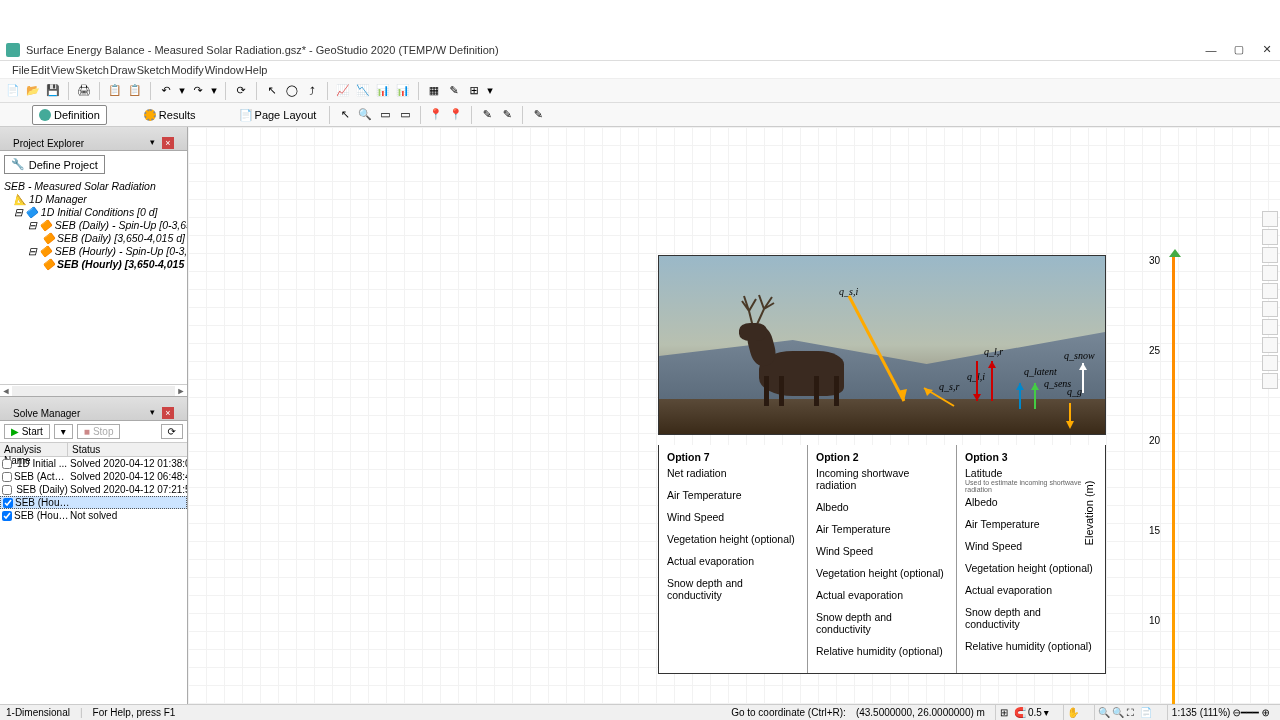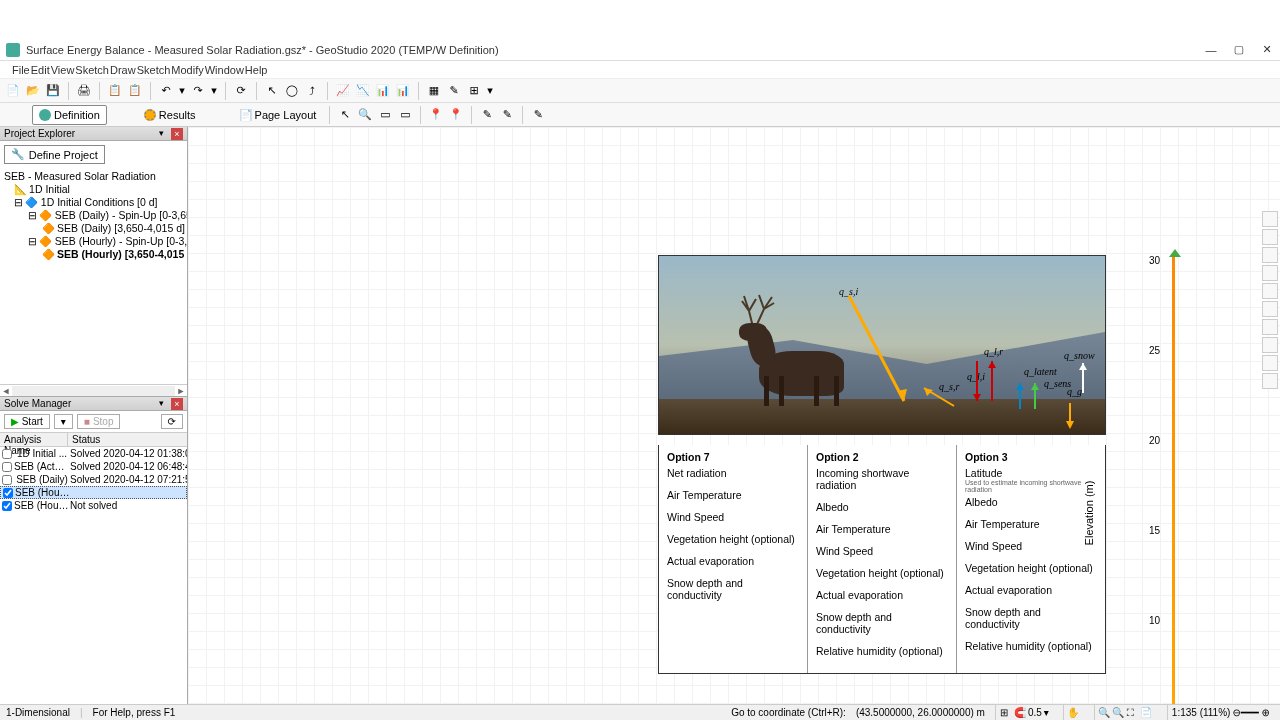--- a/index.html
+++ b/index.html
@@ -18,29 +18,29 @@
 .toolbar1 .sep { width: 1px; height: 18px; background: #ccc; margin: 0 4px; }
 .tb-btn { width: 18px; height: 18px; display: flex; align-items: center; justify-content: center; cursor: pointer; border: 1px solid transparent; }
 
 .toolbar2 { height: 24px; display: flex; align-items: center; padding: 2px 4px; gap: 2px; border-bottom: 1px solid #ccc; background: #f8f8f8; }
 .tab-btn { display: flex; align-items: center; gap: 3px; height: 20px; padding: 0 6px; font-size: 11px; cursor: pointer; border: 1px solid transparent; margin-left: 28px; }
 .tab-btn.active { border: 1px solid #888; background: #fff; border-radius: 2px; }
 .tab-btn .icn { width: 12px; height: 12px; border-radius: 50%; }
 
 .main { display: flex; height: 620px; }
 .left-panels { width: 188px; display: flex; flex-direction: column; border-right: 1px solid #aaa; }
-.panel-hdr { height: 14px; background: linear-gradient(#e0e0e0,#d0d0d0); font-size: 10px; padding: 1px 4px; display: flex; align-items: flex-start; border-bottom: 1px solid #aaa; }
+.panel-hdr { height: 24px; background: linear-gradient(#e0e0e0,#d0d0d0); font-size: 10px; padding: 1px 13px; display: flex; align-items: flex-end; border-bottom: 1px solid #aaa; }
 .panel-hdr .spacer { flex: 1; }
 .panel-hdr .pin, .panel-hdr .close { width: 12px; height: 12px; cursor: pointer; font-size: 9px; }
 .panel-hdr .close { background: #c44; color: #fff; text-align: center; line-height: 12px; }
 
 .project-explorer { flex: 0 0 270px; border-bottom: 1px solid #aaa; display: flex; flex-direction: column; }
 .define-proj-btn { margin: 4px; border: 1px solid #888; padding: 2px 6px; font-size: 11px; display: inline-flex; align-items: center; gap: 4px; cursor: pointer; background: #fff; width: fit-content; }
 .tree { padding: 2px 4px; font-size: 10.5px; line-height: 13px; overflow: auto; flex: 1; }
-.tree-row { display: flex; align-items: center; gap: 2px; white-space: nowrap; cursor: pointer; }
+.tree-row { display: flex; align-items: center; gap: 2px; white-space: nowrap; cursor: pointer; font-style: italic; }
 .tree-row.bold { font-weight: bold; }
 .tree-indent1 { padding-left: 10px; }
 .tree-indent2 { padding-left: 24px; }
 .tree-indent3 { padding-left: 38px; }
 .tree-scroll { height: 12px; display: flex; align-items: center; border-top: 1px solid #ccc; }
 .tree-scroll .arrow { width: 12px; text-align: center; cursor: pointer; font-size: 9px; color: #666; }
 .tree-scroll .track { flex: 1; background: #eee; height: 10px; }
 
 .solve-manager { flex: 1; display: flex; flex-direction: column; }
 .sm-toolbar { height: 22px; display: flex; align-items: center; padding: 2px 4px; gap: 4px; border-bottom: 1px solid #ccc; }
@@ -186,21 +186,21 @@
         <span class="close">×</span>
       </div>
       <div class="define-proj-btn">
         <span>🔧</span>
         <span>Define Project</span>
       </div>
       <div class="tree">
         <div class="tree-row">
             <span>SEB - Measured Solar Radiation</span>
           </div>
-        <div class="tree-row tree-indent1">📐 <span>1D Initial</span></div>
+        <div class="tree-row tree-indent1">📐 <span>1D Manager</span></div>
         <div class="tree-row tree-indent1">⊟ 🔷 <span>1D Initial Conditions [0 d]</span></div>
         <div class="tree-row tree-indent2">⊟ 🔶 <span>SEB (Daily) - Spin-Up [0-3,650 d]</span></div>
         <div class="tree-row tree-indent3">🔶 <span>SEB (Daily) [3,650-4,015 d]</span></div>
         <div class="tree-row tree-indent2">⊟ 🔶 <span>SEB (Hourly) - Spin-Up [0-3,650 d]</span></div>
         <div class="tree-row tree-indent3 bold">🔶 <span>SEB (Hourly) [3,650-4,015 d]</span></div>
       </div>
       <div class="tree-scroll">
         <div class="arrow">◄</div>
         <div class="track"></div>
         <div class="arrow">►</div>

